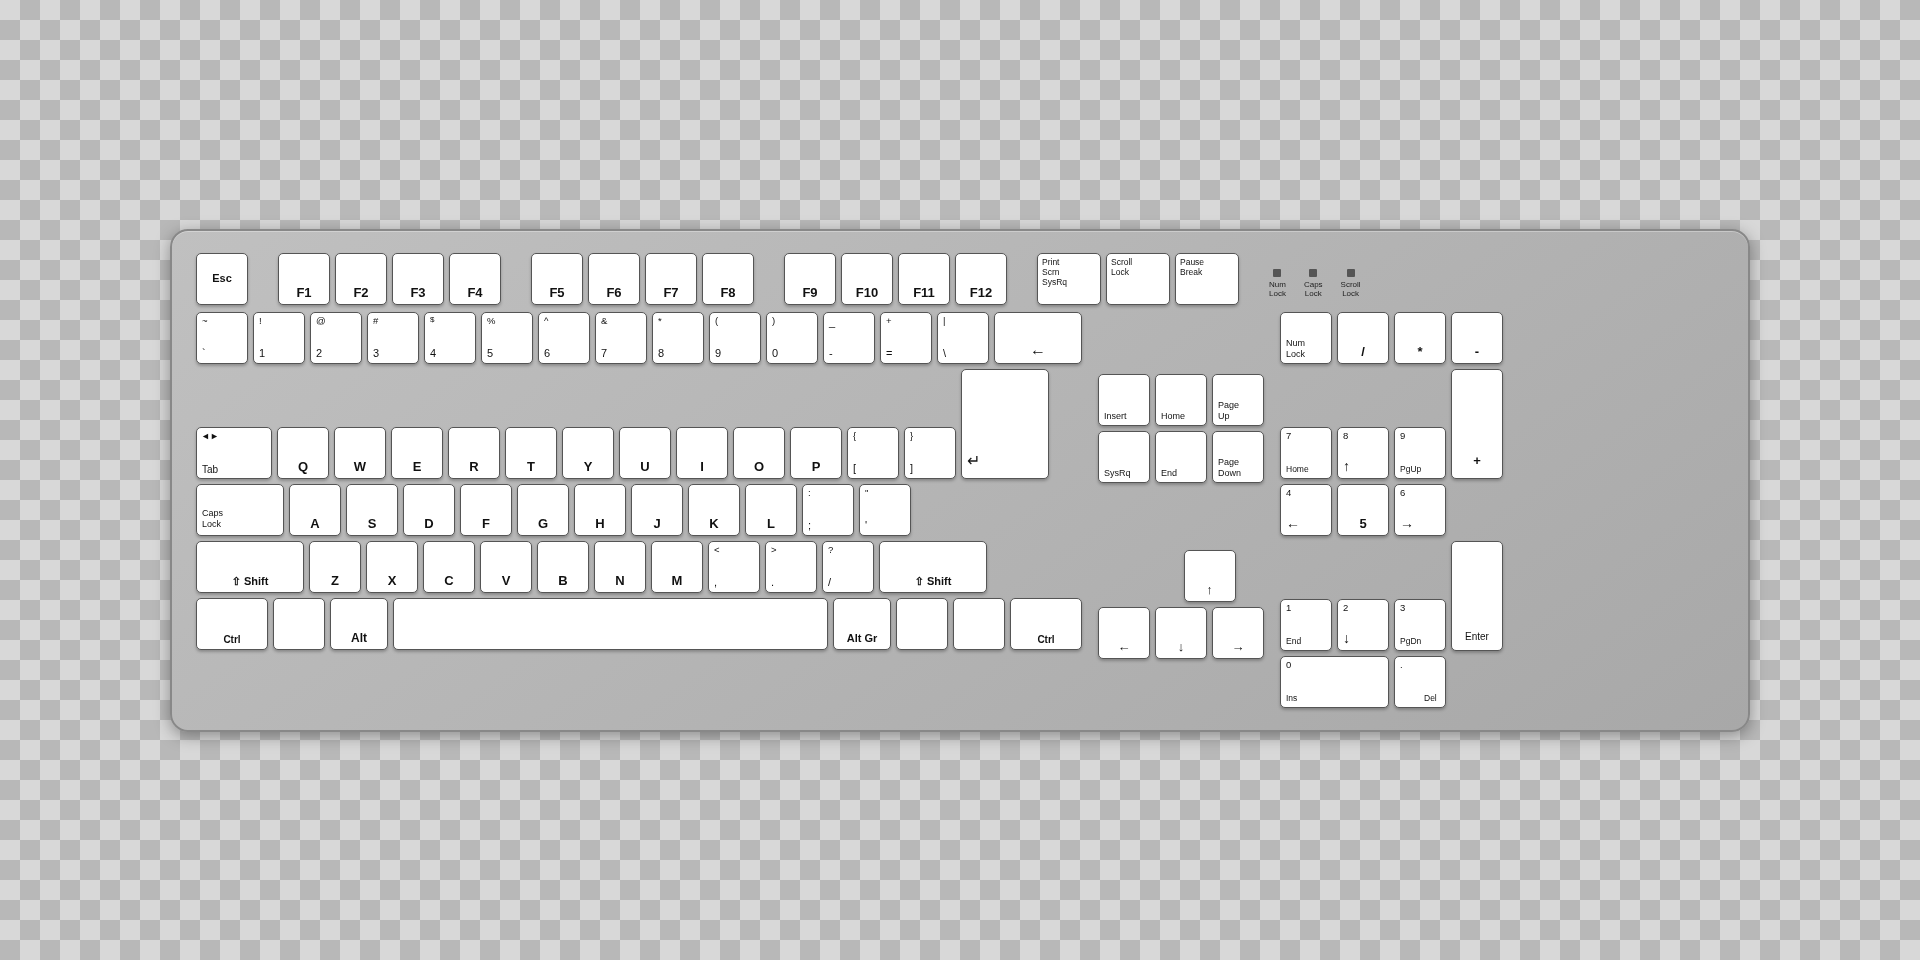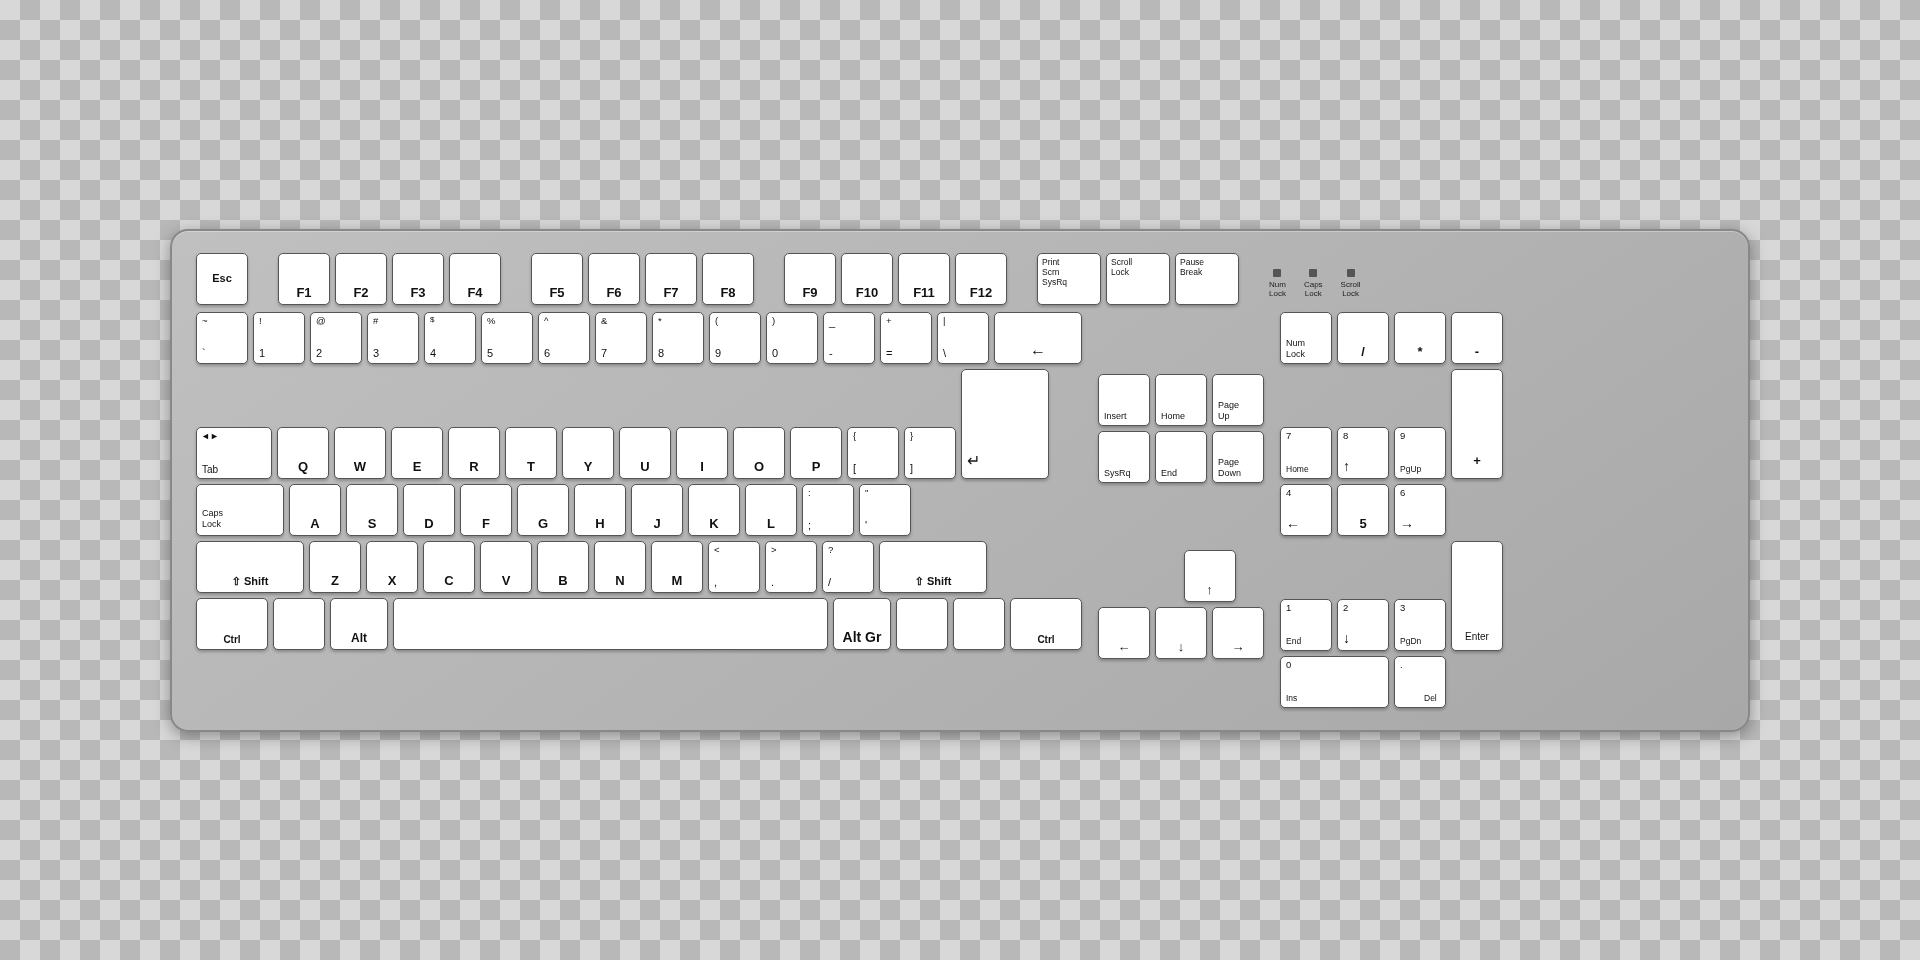--- a/index.html
+++ b/index.html
@@ -455,21 +455,21 @@
         </div>
         <div class="key" style="min-width:52px;">
           
         </div>
         <div class="key key-alt">
           <span class="main-label" style="font-size:12px;">Alt</span>
         </div>
         <div class="key key-space">
         </div>
         <div class="key key-alt">
-          <span class="main-label" style="font-size:14px;">Alt Gr</span>
+          <span class="main-label" style="font-size:11px;">Alt Gr</span>
         </div>
         <div class="key" style="min-width:52px;">
         </div>
         <div class="key" style="min-width:52px;">
         </div>
         <div class="key key-ctrl">
           <span class="main-label" style="font-size:10px;">Ctrl</span>
         </div>
       </div>
 

